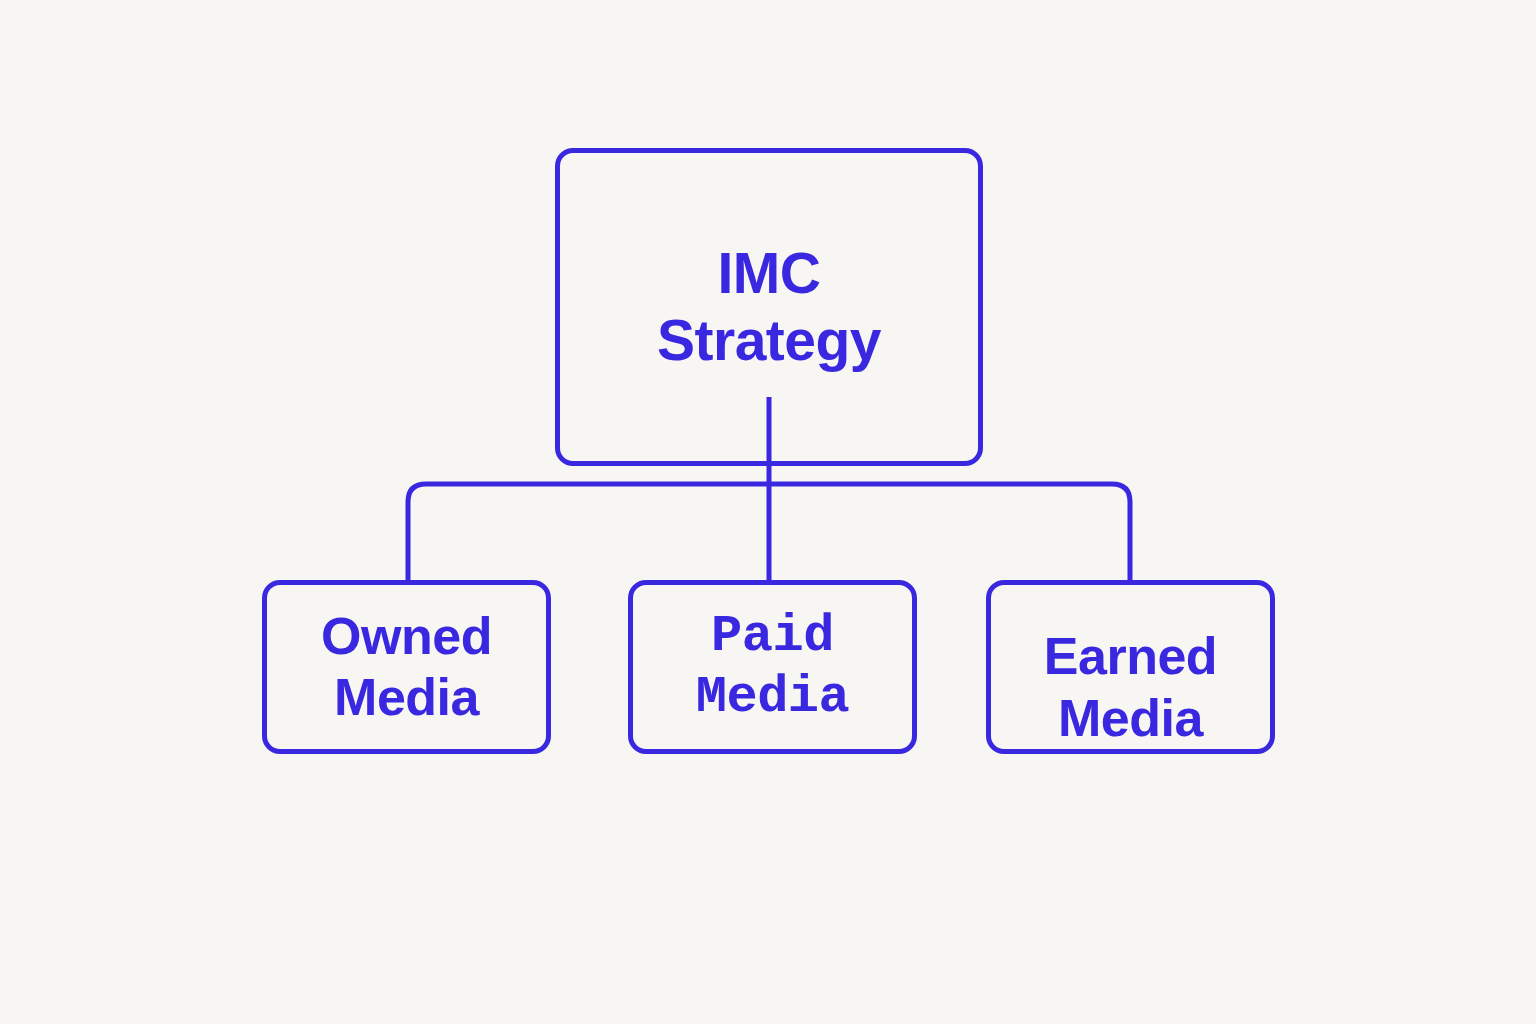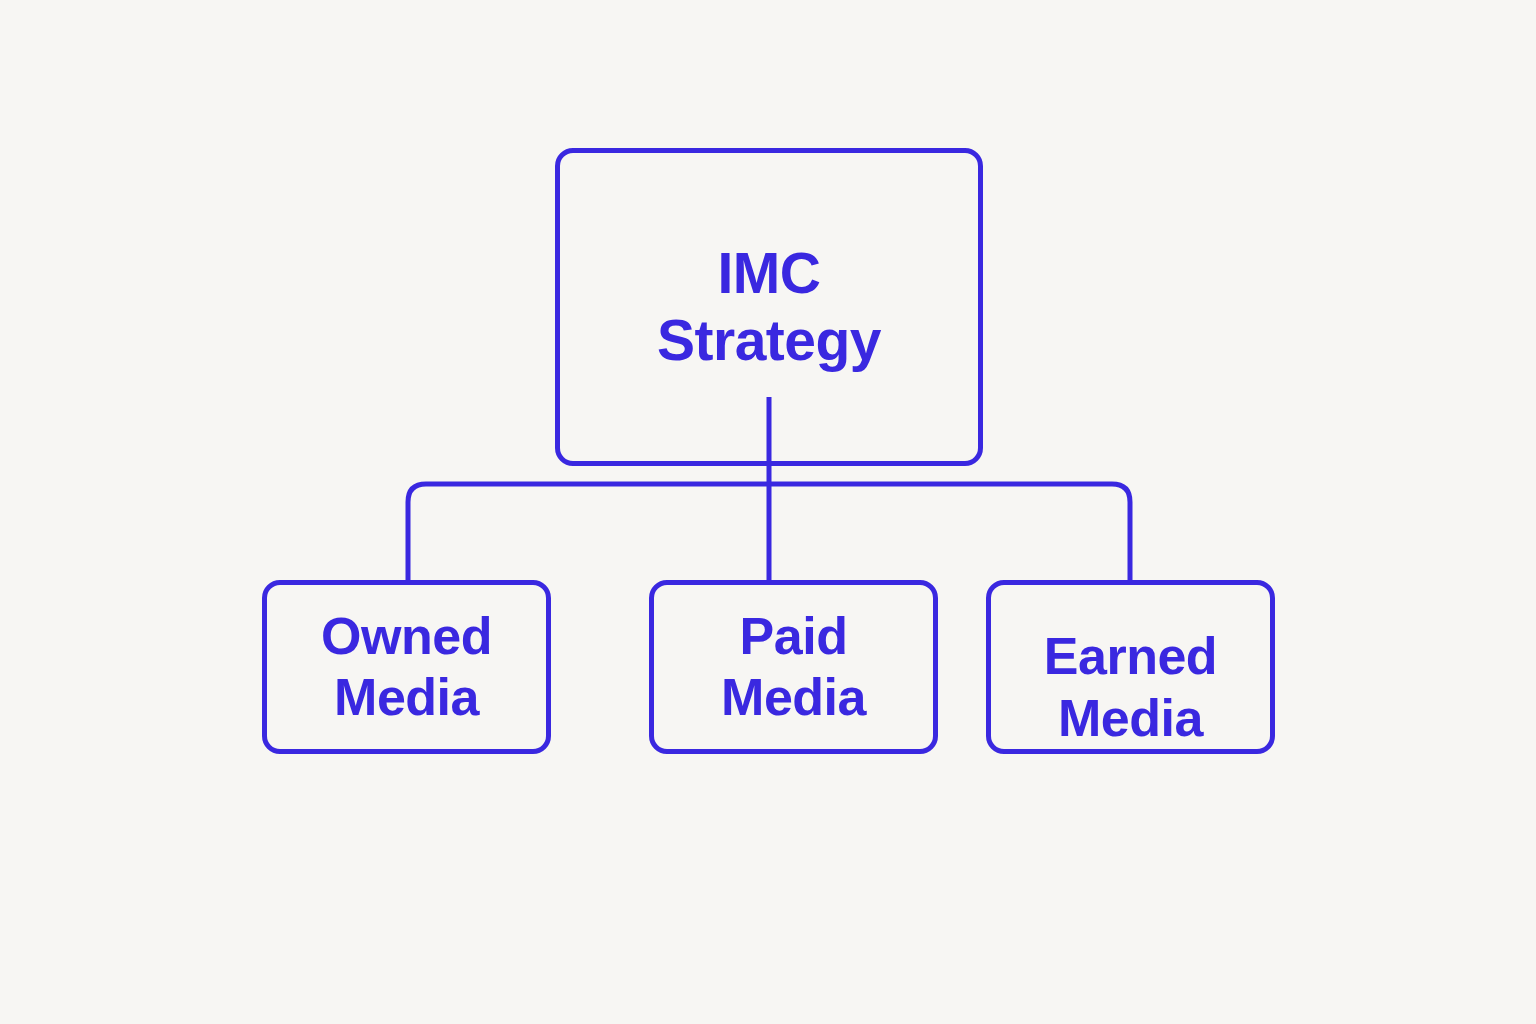--- a/index.html
+++ b/index.html
@@ -57,21 +57,21 @@
   }
   .node-child {
     top: 580px;
     width: 289px;
     height: 174px;
   }
   .node-child .node-label {
     font-size: 52px;
   }
   #node-owned { left: 262px; }
-  #node-paid  { left: 649px; }
+  #node-paid  { left: 628px; font-family: Liberation Mono, monospace; }
   #node-earned{ left: 986px; align-items: flex-end; }
 </style>
 </head>
 <body>
 
 <div id="diagram-root">
 
   <svg id="connector-layer" viewBox="0 0 1536 1024" width="1536" height="1024" xmlns="http://www.w3.org/2000/svg" fill="none">
 
     <path d="M 769 397 L 769 580" stroke="#3a28e0" stroke-width="5" stroke-linecap="butt"></path>

